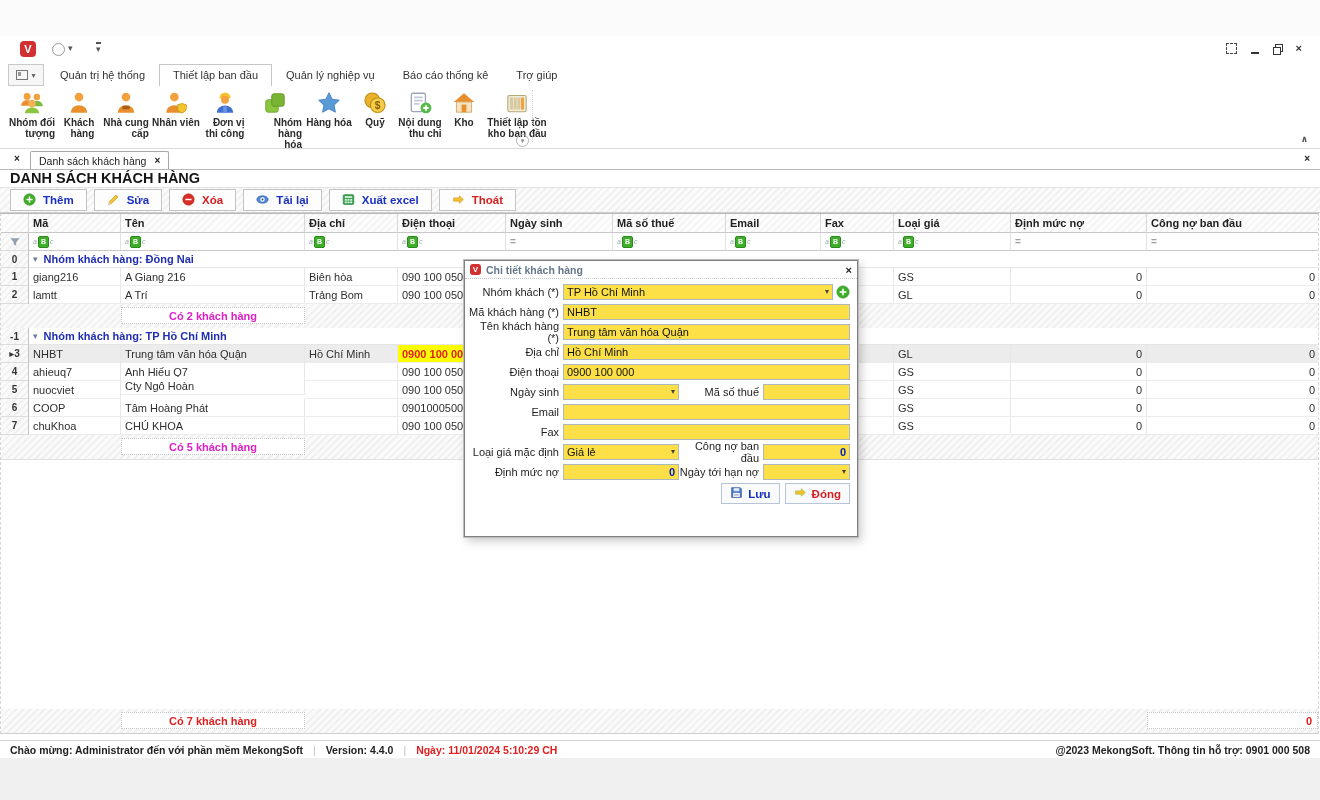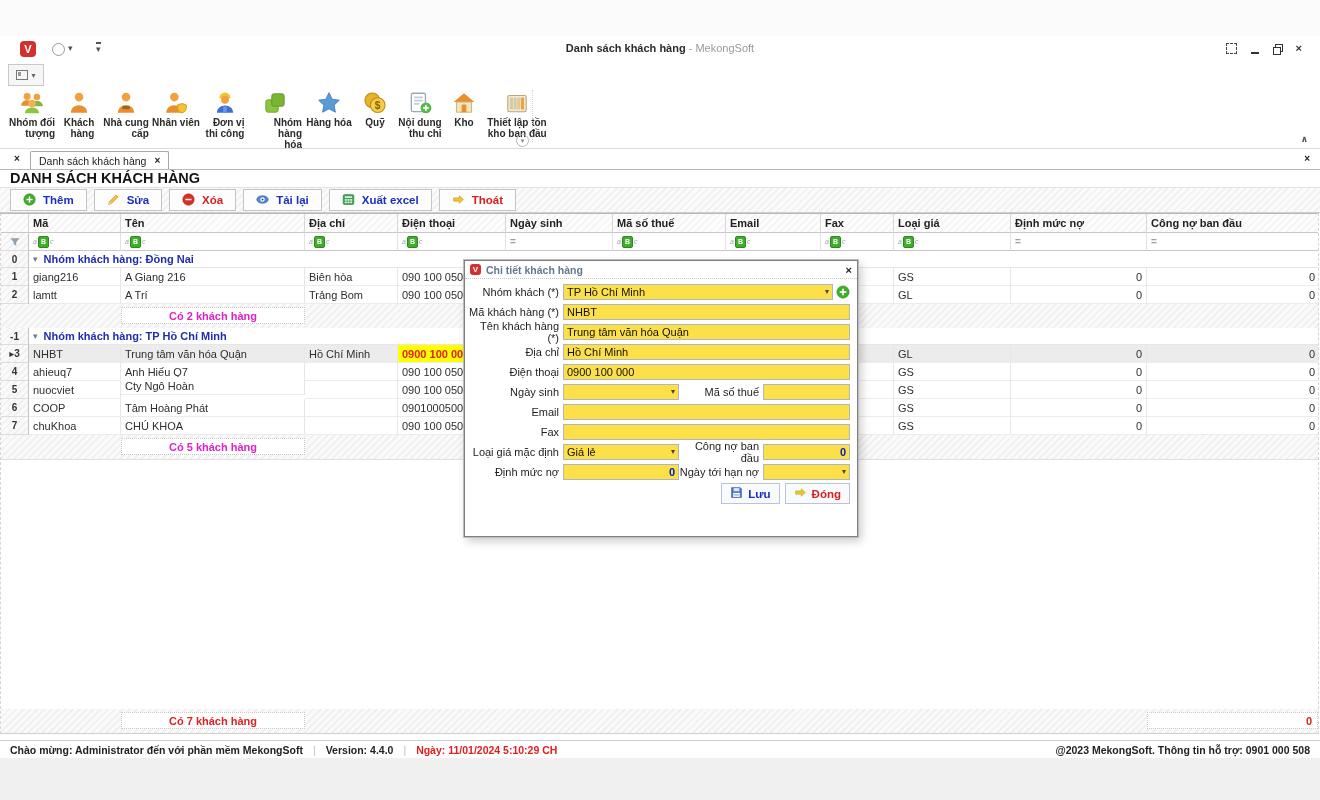--- a/index.html
+++ b/index.html
@@ -135,36 +135,40 @@
 <body>
 
 <div class="screen">
   <div class="window">
 
     <div class="titlebar">
       <div class="logo">V</div>
       <div class="qa-circle"></div>
       <div class="qa-caret">▾</div>
       <div class="qa-pin">▾</div>
-      <div class="win-title">
-        <span>Danh sách khách hàng</span> <span class="suffix">- MekongSoft</span>
-      </div>
       <div class="win-controls">
         <div class="wc wc-fit"></div>
         <div class="wc wc-min"></div>
         <div class="wc wc-rest"></div>
         <div class="wc">×</div>
       </div>
     </div>
 
     <div class="ribbon-tabs">
       <div class="app-btn">
         <span class="glyph"></span>
         <span class="caret">▾</span>
       </div>
+      <div id="rtabs" style="display:flex;">
+          <div class="rtab">Quản trị hệ thống</div>
+          <div class="rtab active">Thiết lập ban đầu</div>
+          <div class="rtab">Quản lý nghiệp vụ</div>
+          <div class="rtab">Báo cáo thống kê</div>
+          <div class="rtab">Trợ giúp</div>
+        </div>
     </div>
     <div class="ribbon-line"></div>
 
     <div class="ribbon-body">
       <div class="ritems" id="ritems">
           <div class="ritem" style="width: 48px;">
             <span class="ric"><svg viewBox="0 0 24 24">
                 <circle cx="7.5" cy="6" r="3.2" fill="#f2a13c"></circle>
                 <path d="M2 14.5c0-3.2 2.5-5 5.5-5s5.5 1.8 5.5 5z" fill="#e98f2e"></path>
                 <circle cx="16.5" cy="6.5" r="3" fill="#f2a13c"></circle>

